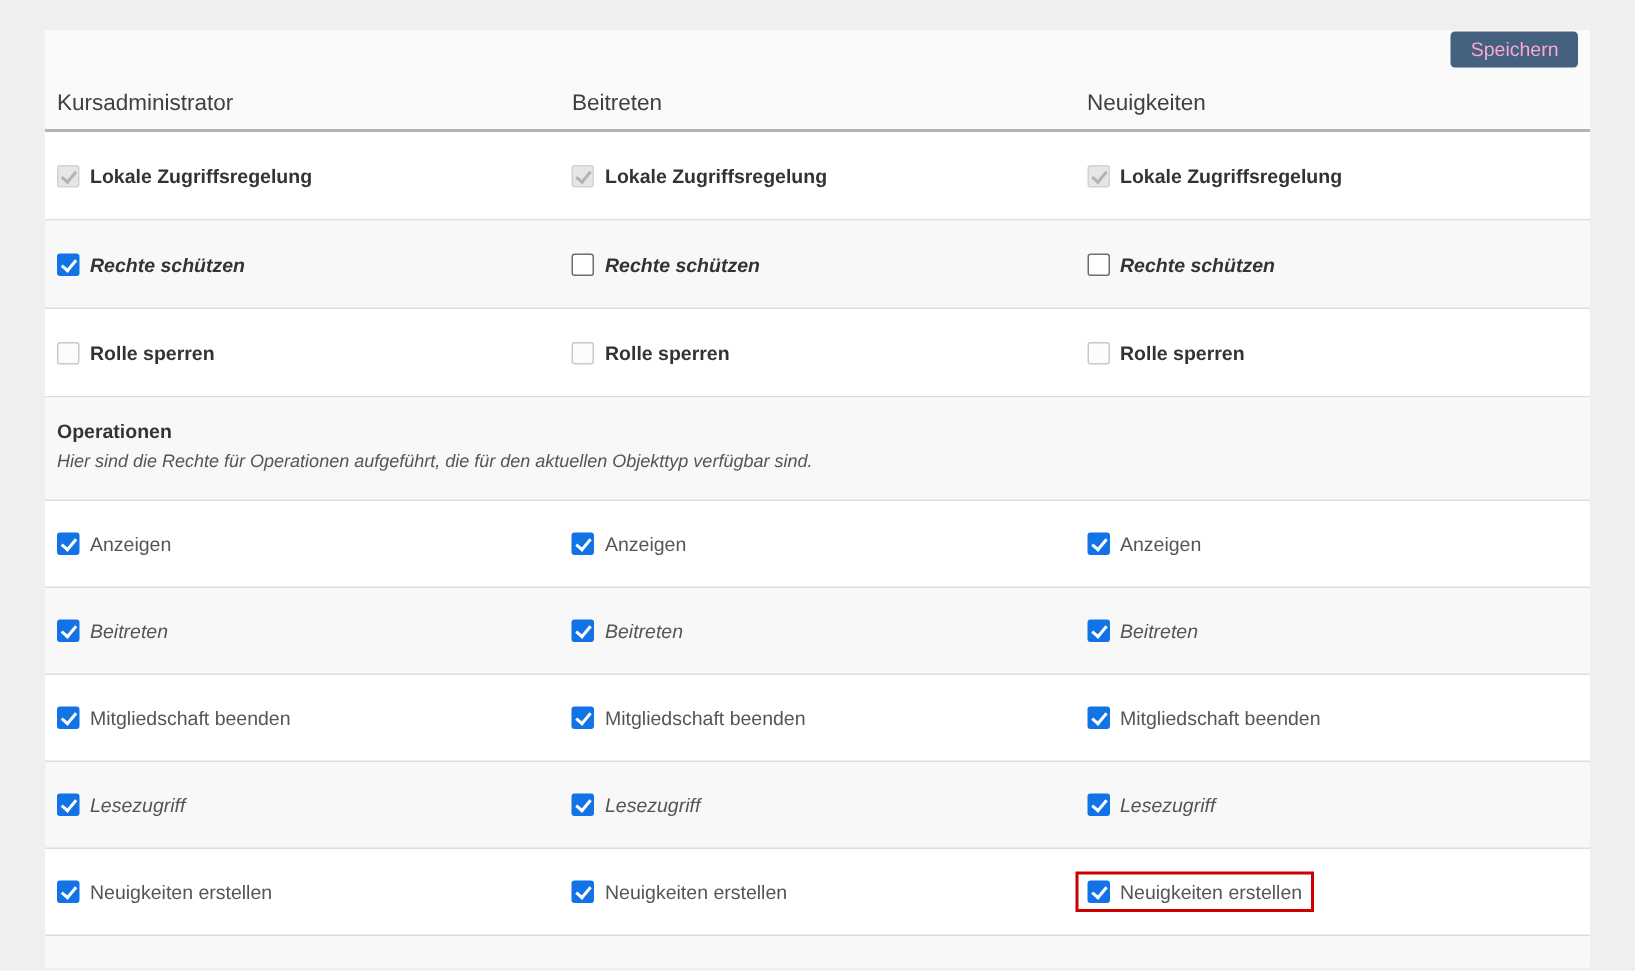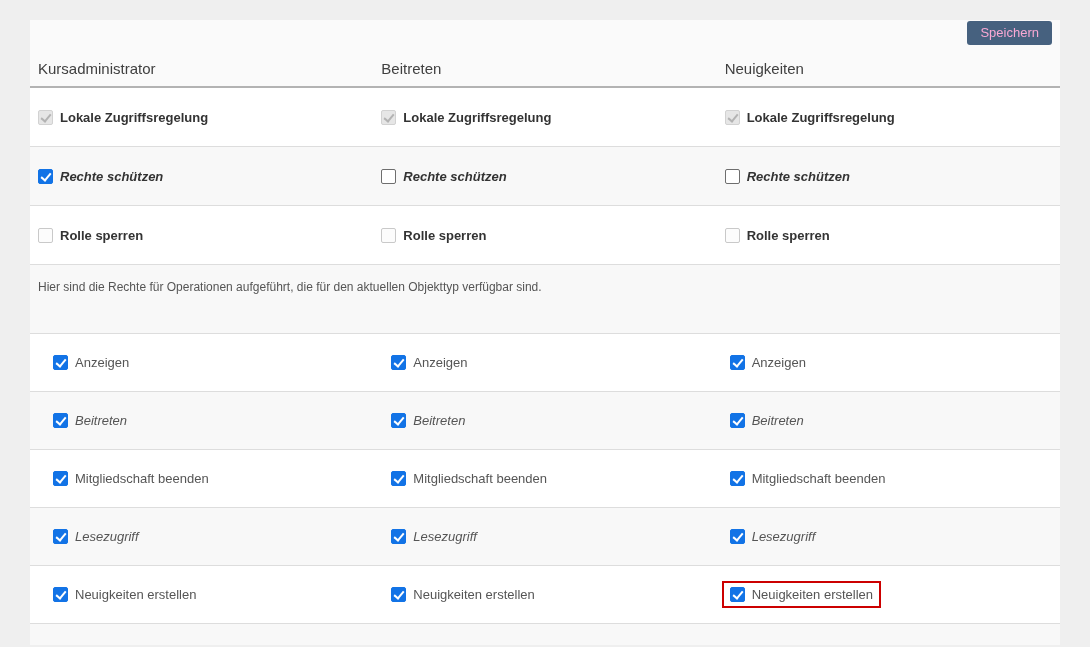--- a/index.html
+++ b/index.html
@@ -53,21 +53,21 @@
   }
   .row {
     display: grid;
     grid-template-columns: repeat(3, 1fr);
     align-items: center;
     height: 58px;
     border-bottom: 1px solid #dddddd;
     background: #ffffff;
   }
   .row.alt { background: #f8f8f8; font-style: italic; }
-  .row.op { height: 57px; padding-left: 15px; }
+  .row.op { height: 57px; }
   .cell {
     display: flex;
     align-items: center;
     padding-left: 8px;
   }
   .cb {
     flex: 0 0 auto;
     width: 15px;
     height: 15px;
     border-radius: 2px;
@@ -121,20 +121,21 @@
   }
   .section-title {
     font-size: 13px;
     font-weight: bold;
     color: #333333;
     margin-bottom: 5px;
   }
   .section-desc {
     font-size: 12px;
     color: #555555;
+    font-style: italic;
   }
   .highlight {
     display: inline-flex;
     align-items: center;
     border: 2px solid #cc0000;
     padding: 4px 6px;
     margin-left: -8px;
     background: transparent;
   }
   .tail-row {
@@ -194,20 +195,21 @@
           <span class="lbl bold">Rolle sperren</span>
         </div>
         <div class="cell">
           <span class="cb unchecked-disabled"></span>
           <span class="lbl bold">Rolle sperren</span>
         </div>
       </div>
     </div>
 
   <div class="section-row">
+    <div class="section-title">Operationen</div>
     <div class="section-desc">Hier sind die Rechte für Operationen aufgeführt, die für den aktuellen Objekttyp verfügbar sind.</div>
   </div>
 
   <div id="operation-rows">
       <div class="row op">
         <div class="cell">
           <span class="cb checked"></span>
           <span class="lbl normal">Anzeigen</span>
         </div>
         <div class="cell">

